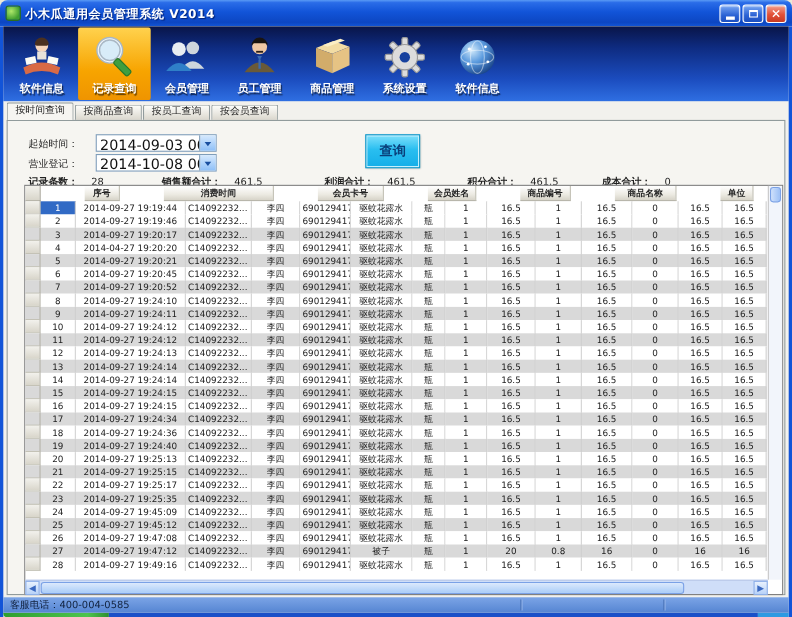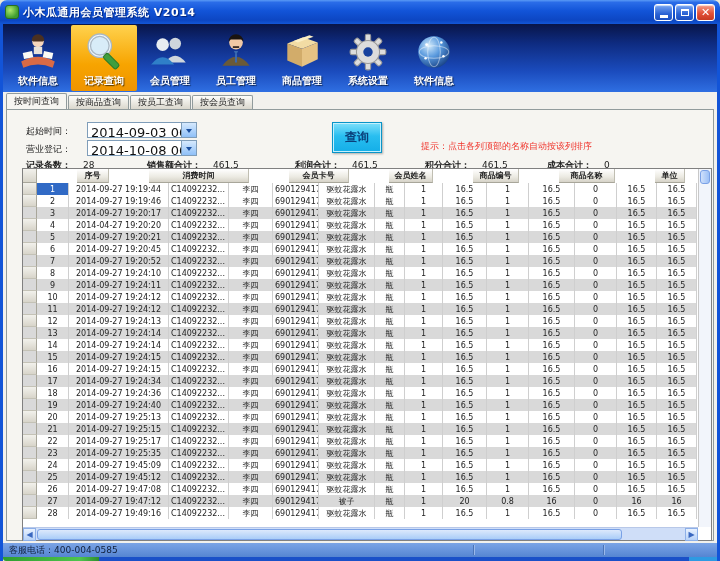--- a/index.html
+++ b/index.html
@@ -218,21 +218,20 @@
       <div class="combo" style="left:80px; top:12px;">
         <span class="combo-value">2014-09-03 00:00:00</span>
         <span class="combo-btn"></span>
       </div>
       <span class="f-label" style="left:19px; top:33px;">营业登记：</span>
       <div class="combo" style="left:80px; top:30px;">
         <span class="combo-value">2014-10-08 00:00:00</span>
         <span class="combo-btn"></span>
       </div>
       <button class="query-btn">查询</button>
-      <span class="hint">提示：点击各列顶部的名称自动按该列排序</span>
 
       <div class="summary">
         <span class="sum-item" style="left:19px;"><b>记录条数：</b><span>28</span></span>
         <span class="sum-item" style="left:140px;"><b>销售额合计：</b><span>461.5</span></span>
         <span class="sum-item" style="left:288px;"><b>利润合计：</b><span>461.5</span></span>
         <span class="sum-item" style="left:418px;"><b>积分合计：</b><span>461.5</span></span>
         <span class="sum-item" style="left:540px;"><b>成本合计：</b><span>0</span></span>
       </div>
 
       <div class="grid-box">

